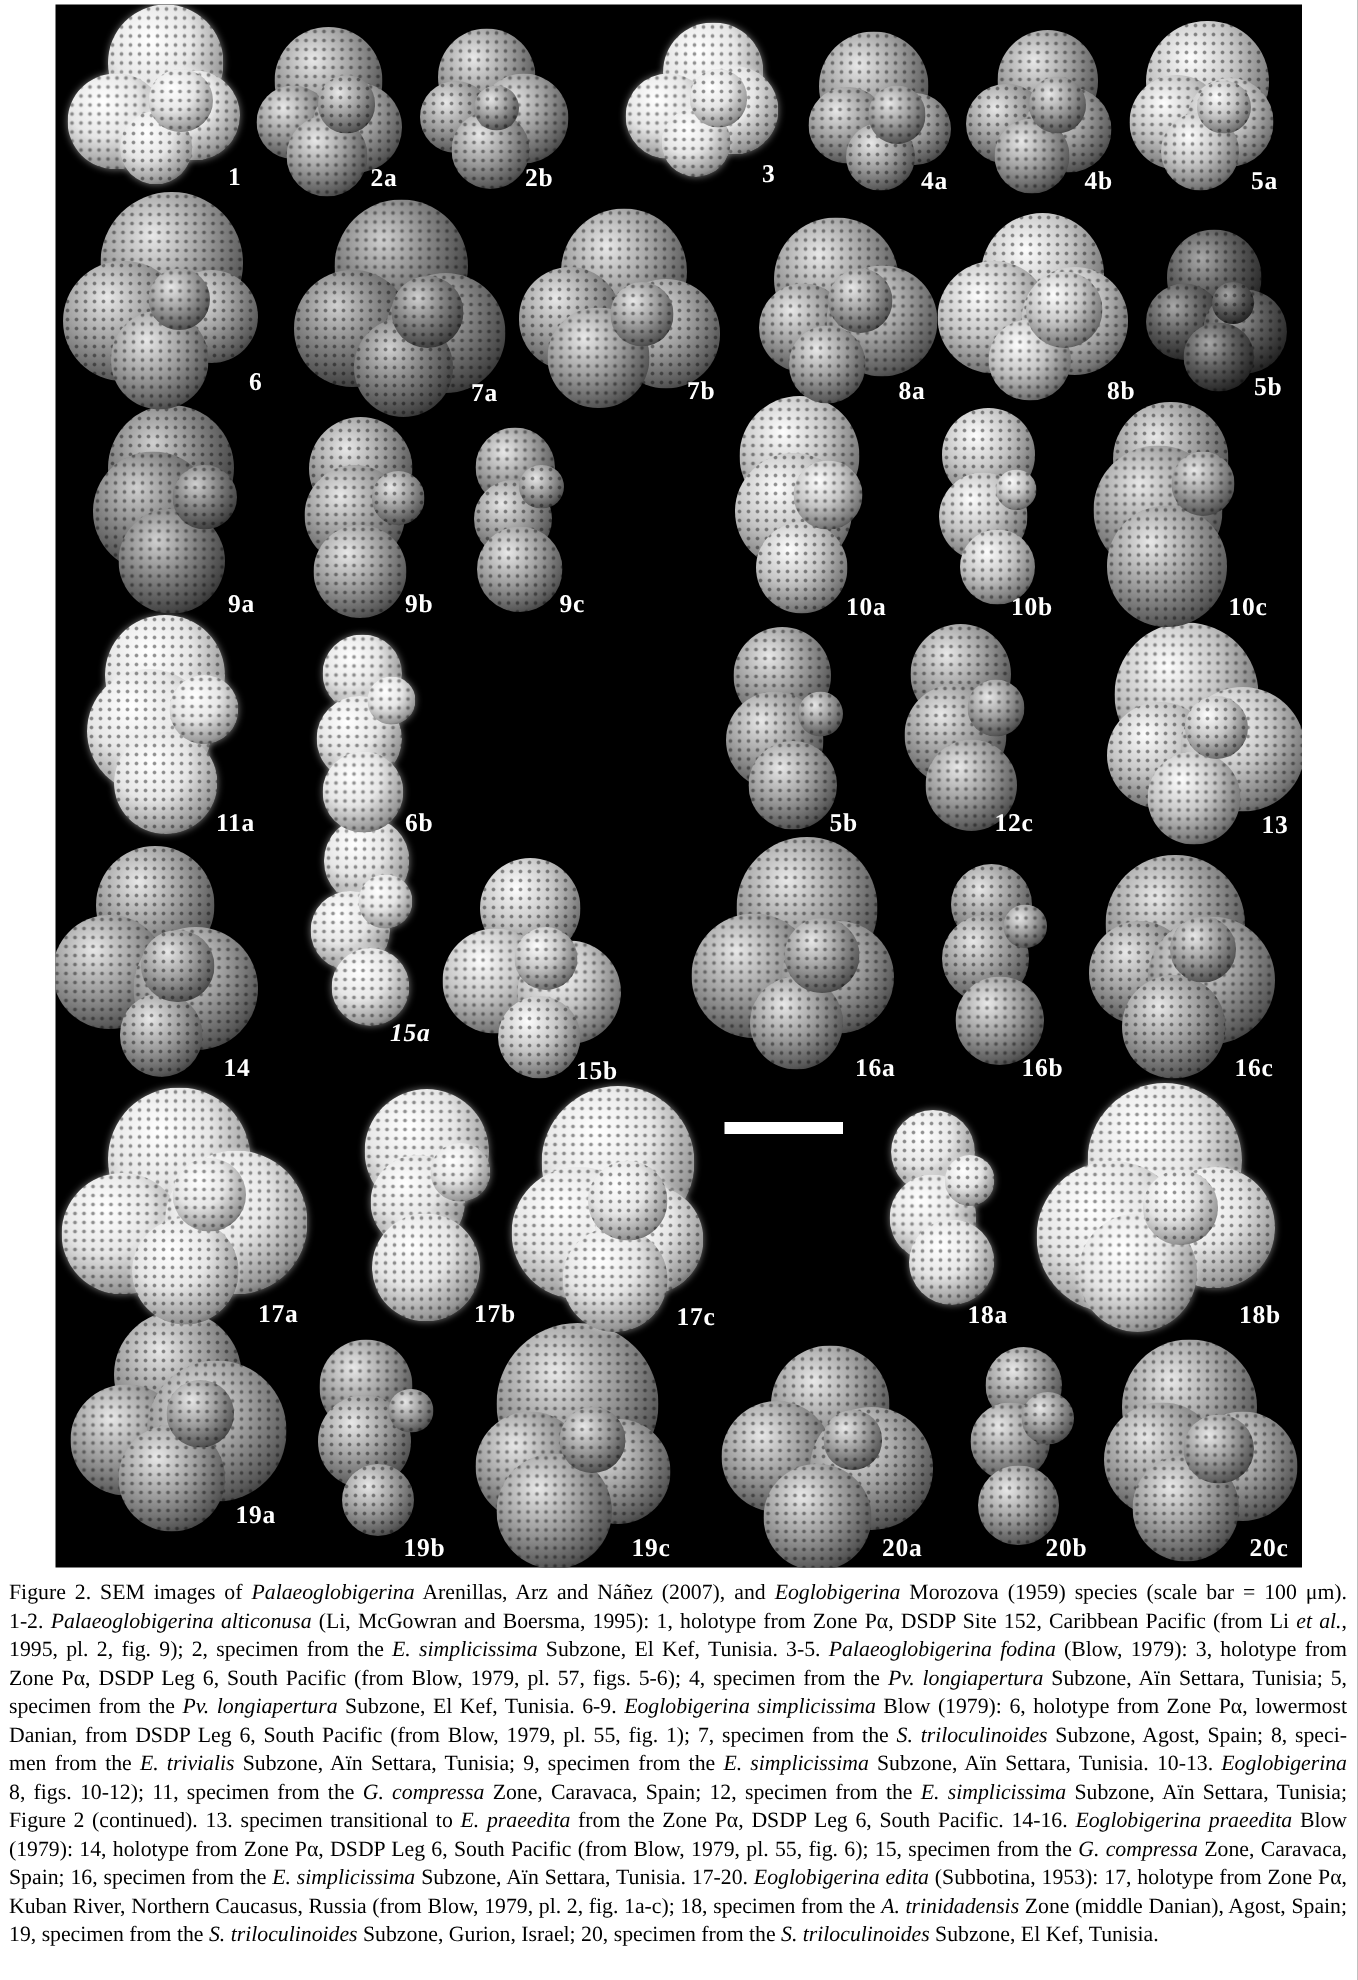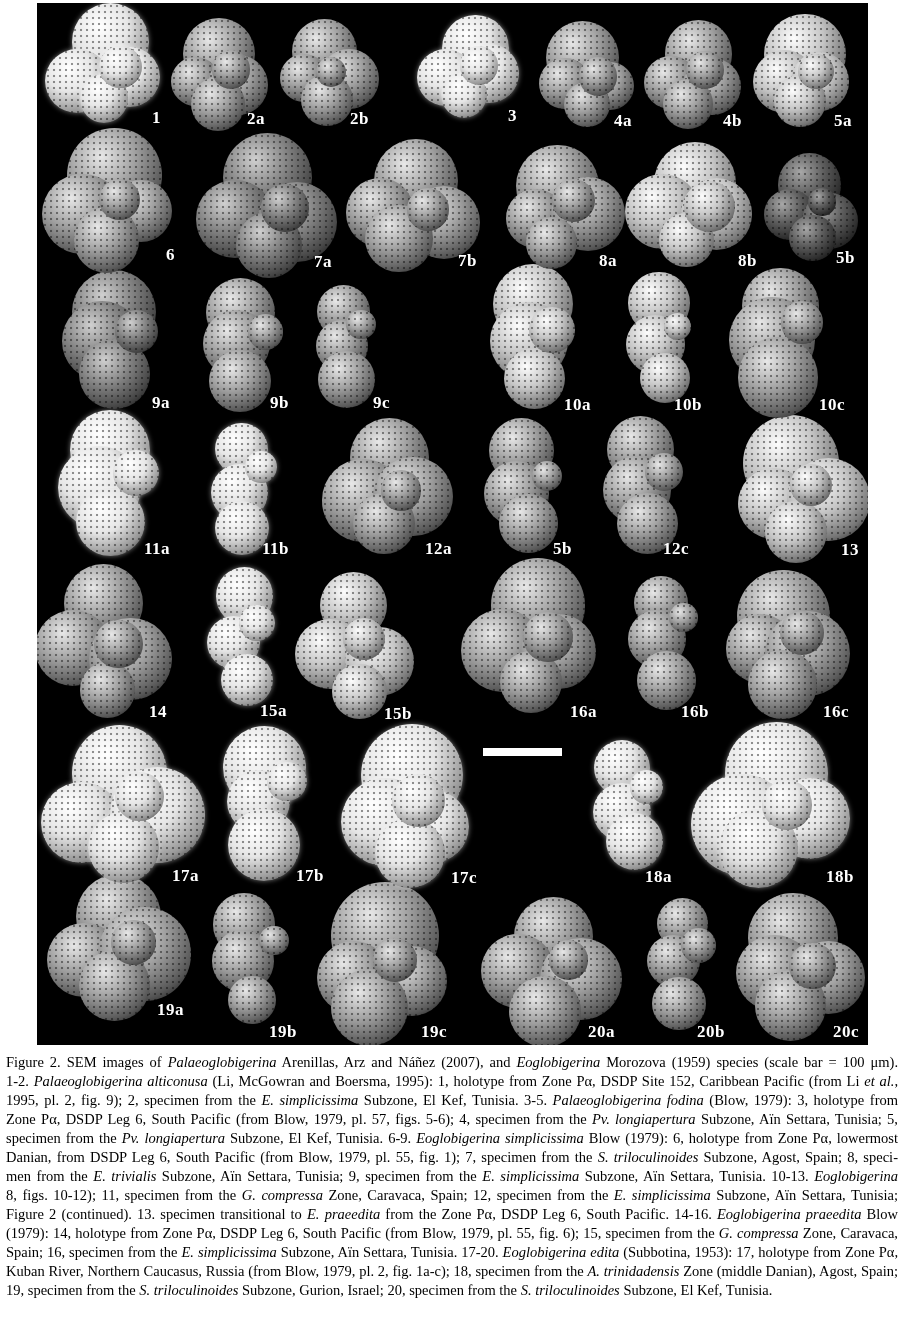--- a/index.html
+++ b/index.html
@@ -179,29 +179,21 @@
         <div class="chamber" style="left: 12.52px; top: 22.5638px; height: 83.1953px; width: 83.1953px; z-index: 2; background-image: radial-gradient(rgba(0, 0, 0, 0.42) 0.8px, rgba(0, 0, 0, 0) 1.6px), radial-gradient(circle at 36% 30%, rgb(255, 255, 255), rgb(230, 230, 230) 38%, rgb(150, 150, 150) 72%, rgb(17, 17, 17) 97%); background-size: 6px 6px, 100% 100%; box-shadow: rgba(255, 255, 255, 0.45) 0px 0px 5px;"></div>
         <div class="chamber" style="left: 31.3796px; top: 65.0281px; height: 68.2793px; width: 68.2793px; z-index: 3; background-image: radial-gradient(rgba(0, 0, 0, 0.42) 0.8px, rgba(0, 0, 0, 0) 1.6px), radial-gradient(circle at 36% 30%, rgb(255, 255, 255), rgb(230, 230, 230) 38%, rgb(150, 150, 150) 72%, rgb(17, 17, 17) 97%); background-size: 6px 6px, 100% 100%; box-shadow: rgba(255, 255, 255, 0.45) 0px 0px 5px;"></div>
         <div class="chamber" style="left: 68.0371px; top: 27.0492px; height: 45.9434px; width: 45.9434px; z-index: 4; background-image: radial-gradient(rgba(0, 0, 0, 0.42) 0.8px, rgba(0, 0, 0, 0) 1.6px), radial-gradient(circle at 36% 30%, rgb(255, 255, 255), rgb(230, 230, 230) 38%, rgb(150, 150, 150) 72%, rgb(17, 17, 17) 97%); background-size: 6px 6px, 100% 100%; box-shadow: rgba(255, 255, 255, 0.45) 0px 0px 5px;"></div>
         <span class="slabel">11a</span>
       </div>
       <div class="spec" style="left: 153px; top: 420px; width: 102px; height: 136px;">
         <div class="chamber" style="left: 24.8145px; top: -0.397273px; height: 52.859px; width: 52.859px; z-index: 1; background-image: radial-gradient(rgba(0, 0, 0, 0.42) 0.8px, rgba(0, 0, 0, 0) 1.6px), radial-gradient(circle at 36% 30%, rgb(255, 255, 255), rgb(230, 230, 230) 38%, rgb(150, 150, 150) 72%, rgb(17, 17, 17) 97%); background-size: 6px 6px, 100% 100%; box-shadow: rgba(255, 255, 255, 0.45) 0px 0px 5px;"></div>
         <div class="chamber" style="left: 21.1579px; top: 40.8014px; height: 56.9663px; width: 56.9663px; z-index: 2; background-image: radial-gradient(rgba(0, 0, 0, 0.42) 0.8px, rgba(0, 0, 0, 0) 1.6px), radial-gradient(circle at 36% 30%, rgb(255, 255, 255), rgb(230, 230, 230) 38%, rgb(150, 150, 150) 72%, rgb(17, 17, 17) 97%); background-size: 6px 6px, 100% 100%; box-shadow: rgba(255, 255, 255, 0.45) 0px 0px 5px;"></div>
         <div class="chamber" style="left: 24.7469px; top: 77.5234px; height: 54.0632px; width: 54.0632px; z-index: 3; background-image: radial-gradient(rgba(0, 0, 0, 0.42) 0.8px, rgba(0, 0, 0, 0) 1.6px), radial-gradient(circle at 36% 30%, rgb(255, 255, 255), rgb(230, 230, 230) 38%, rgb(150, 150, 150) 72%, rgb(17, 17, 17) 97%); background-size: 6px 6px, 100% 100%; box-shadow: rgba(255, 255, 255, 0.45) 0px 0px 5px;"></div>
         <div class="chamber" style="left: 55.1972px; top: 28.3497px; height: 31.5295px; width: 31.5295px; z-index: 4; background-image: radial-gradient(rgba(0, 0, 0, 0.42) 0.8px, rgba(0, 0, 0, 0) 1.6px), radial-gradient(circle at 36% 30%, rgb(255, 255, 255), rgb(230, 230, 230) 38%, rgb(150, 150, 150) 72%, rgb(17, 17, 17) 97%); background-size: 6px 6px, 100% 100%; box-shadow: rgba(255, 255, 255, 0.45) 0px 0px 5px;"></div>
-        <span class="slabel">11b</span>
-      </div>
-      <div class="spec" style="left: 291px; top: 420px; width: 127px; height: 136px;">
-        <div class="chamber" style="left: 22.1496px; top: -4.83108px; height: 78.9871px; width: 78.9871px; z-index: 1; background-image: radial-gradient(rgba(0, 0, 0, 0.42) 0.8px, rgba(0, 0, 0, 0) 1.6px), radial-gradient(circle at 36% 30%, rgb(232, 232, 232), rgb(160, 160, 160) 38%, rgb(88, 88, 88) 72%, rgb(10, 10, 10) 97%); background-size: 6px 6px, 100% 100%;"></div>
-        <div class="chamber" style="left: -6.20701px; top: 36.063px; height: 82.6298px; width: 82.6298px; z-index: 2; background-image: radial-gradient(rgba(0, 0, 0, 0.42) 0.8px, rgba(0, 0, 0, 0) 1.6px), radial-gradient(circle at 36% 30%, rgb(232, 232, 232), rgb(160, 160, 160) 38%, rgb(88, 88, 88) 72%, rgb(10, 10, 10) 97%); background-size: 6px 6px, 100% 100%;"></div>
-        <div class="chamber" style="left: 45.4613px; top: 34.1087px; height: 79.1891px; width: 79.1891px; z-index: 3; background-image: radial-gradient(rgba(0, 0, 0, 0.42) 0.8px, rgba(0, 0, 0, 0) 1.6px), radial-gradient(circle at 36% 30%, rgb(232, 232, 232), rgb(160, 160, 160) 38%, rgb(88, 88, 88) 72%, rgb(10, 10, 10) 97%); background-size: 6px 6px, 100% 100%;"></div>
-        <div class="chamber" style="left: 25.4031px; top: 69.6912px; height: 61.3237px; width: 61.3237px; z-index: 4; background-image: radial-gradient(rgba(0, 0, 0, 0.42) 0.8px, rgba(0, 0, 0, 0) 1.6px), radial-gradient(circle at 36% 30%, rgb(232, 232, 232), rgb(160, 160, 160) 38%, rgb(88, 88, 88) 72%, rgb(10, 10, 10) 97%); background-size: 6px 6px, 100% 100%;"></div>
-        <div class="chamber" style="left: 52.6165px; top: 47.2875px; height: 40.2453px; width: 40.2453px; z-index: 5; background-image: radial-gradient(rgba(0, 0, 0, 0.42) 0.8px, rgba(0, 0, 0, 0) 1.6px), radial-gradient(circle at 36% 30%, rgb(232, 232, 232), rgb(160, 160, 160) 38%, rgb(88, 88, 88) 72%, rgb(10, 10, 10) 97%); background-size: 6px 6px, 100% 100%;"></div>
-        <span class="slabel">12a</span>
+        <span class="slabel">6b</span>
       </div>
       <div class="spec" style="left: 439px; top: 420px; width: 99px; height: 136px;">
         <div class="chamber" style="left: 12.752px; top: -5.38767px; height: 64.9754px; width: 64.9754px; z-index: 1; background-image: radial-gradient(rgba(0, 0, 0, 0.42) 0.8px, rgba(0, 0, 0, 0) 1.6px), radial-gradient(circle at 36% 30%, rgb(232, 232, 232), rgb(160, 160, 160) 38%, rgb(88, 88, 88) 72%, rgb(10, 10, 10) 97%); background-size: 6px 6px, 100% 100%;"></div>
         <div class="chamber" style="left: 8.46701px; top: 37.7612px; height: 64.9349px; width: 64.9349px; z-index: 2; background-image: radial-gradient(rgba(0, 0, 0, 0.42) 0.8px, rgba(0, 0, 0, 0) 1.6px), radial-gradient(circle at 36% 30%, rgb(232, 232, 232), rgb(160, 160, 160) 38%, rgb(88, 88, 88) 72%, rgb(10, 10, 10) 97%); background-size: 6px 6px, 100% 100%;"></div>
         <div class="chamber" style="left: 23.1178px; top: 71.135px; height: 58.9083px; width: 58.9083px; z-index: 3; background-image: radial-gradient(rgba(0, 0, 0, 0.42) 0.8px, rgba(0, 0, 0, 0) 1.6px), radial-gradient(circle at 36% 30%, rgb(232, 232, 232), rgb(160, 160, 160) 38%, rgb(88, 88, 88) 72%, rgb(10, 10, 10) 97%); background-size: 6px 6px, 100% 100%;"></div>
         <div class="chamber" style="left: 55.5839px; top: 37.8805px; height: 30.0045px; width: 30.0045px; z-index: 4; background-image: radial-gradient(rgba(0, 0, 0, 0.42) 0.8px, rgba(0, 0, 0, 0) 1.6px), radial-gradient(circle at 36% 30%, rgb(232, 232, 232), rgb(160, 160, 160) 38%, rgb(88, 88, 88) 72%, rgb(10, 10, 10) 97%); background-size: 6px 6px, 100% 100%;"></div>
         <span class="slabel">5b</span>
       </div>
       <div class="spec" style="left: 551px; top: 420px; width: 104px; height: 136px;">
         <div class="chamber" style="left: 18.7505px; top: -7.49903px; height: 67.5476px; width: 67.5476px; z-index: 1; background-image: radial-gradient(rgba(0, 0, 0, 0.42) 0.8px, rgba(0, 0, 0, 0) 1.6px), radial-gradient(circle at 36% 30%, rgb(232, 232, 232), rgb(160, 160, 160) 38%, rgb(88, 88, 88) 72%, rgb(10, 10, 10) 97%); background-size: 6px 6px, 100% 100%;"></div>
@@ -219,21 +211,21 @@
         <span class="slabel">13</span>
       </div>
       <div class="spec" style="left: 8px; top: 561px; width: 125px; height: 158px; text-decoration: underline;">
         <div class="chamber" style="left: 19.266px; top: 0.232318px; height: 78.8262px; width: 78.8262px; z-index: 1; background-image: radial-gradient(rgba(0, 0, 0, 0.42) 0.8px, rgba(0, 0, 0, 0) 1.6px), radial-gradient(circle at 36% 30%, rgb(232, 232, 232), rgb(160, 160, 160) 38%, rgb(88, 88, 88) 72%, rgb(10, 10, 10) 97%); background-size: 6px 6px, 100% 100%;"></div>
         <div class="chamber" style="left: -10.2576px; top: 46.2834px; height: 76.0346px; width: 76.0346px; z-index: 2; background-image: radial-gradient(rgba(0, 0, 0, 0.42) 0.8px, rgba(0, 0, 0, 0) 1.6px), radial-gradient(circle at 36% 30%, rgb(232, 232, 232), rgb(160, 160, 160) 38%, rgb(88, 88, 88) 72%, rgb(10, 10, 10) 97%); background-size: 6px 6px, 100% 100%;"></div>
         <div class="chamber" style="left: 44.1218px; top: 53.5572px; height: 82.5315px; width: 82.5315px; z-index: 3; background-image: radial-gradient(rgba(0, 0, 0, 0.42) 0.8px, rgba(0, 0, 0, 0) 1.6px), radial-gradient(circle at 36% 30%, rgb(232, 232, 232), rgb(160, 160, 160) 38%, rgb(88, 88, 88) 72%, rgb(10, 10, 10) 97%); background-size: 6px 6px, 100% 100%;"></div>
         <div class="chamber" style="left: 34.7644px; top: 98.2773px; height: 55.7205px; width: 55.7205px; z-index: 4; background-image: radial-gradient(rgba(0, 0, 0, 0.42) 0.8px, rgba(0, 0, 0, 0) 1.6px), radial-gradient(circle at 36% 30%, rgb(232, 232, 232), rgb(160, 160, 160) 38%, rgb(88, 88, 88) 72%, rgb(10, 10, 10) 97%); background-size: 6px 6px, 100% 100%;"></div>
         <div class="chamber" style="left: 49.4506px; top: 55.582px; height: 48.2449px; width: 48.2449px; z-index: 5; background-image: radial-gradient(rgba(0, 0, 0, 0.42) 0.8px, rgba(0, 0, 0, 0) 1.6px), radial-gradient(circle at 36% 30%, rgb(232, 232, 232), rgb(160, 160, 160) 38%, rgb(88, 88, 88) 72%, rgb(10, 10, 10) 97%); background-size: 6px 6px, 100% 100%;"></div>
         <span class="slabel">14</span>
       </div>
-      <div class="spec" style="left: 156px; top: 560px; width: 97px; height: 158px;">
+      <div class="spec" style="left: 156px; top: 538px; width: 97px; height: 158px; font-style: italic;">
         <div class="chamber" style="left: 22.6734px; top: 4.00969px; height: 57.6367px; width: 57.6367px; z-index: 1; background-image: radial-gradient(rgba(0, 0, 0, 0.42) 0.8px, rgba(0, 0, 0, 0) 1.6px), radial-gradient(circle at 36% 30%, rgb(255, 255, 255), rgb(230, 230, 230) 38%, rgb(150, 150, 150) 72%, rgb(17, 17, 17) 97%); background-size: 6px 6px, 100% 100%; box-shadow: rgba(255, 255, 255, 0.45) 0px 0px 5px;"></div>
         <div class="chamber" style="left: 13.7694px; top: 52.9274px; height: 52.9057px; width: 52.9057px; z-index: 2; background-image: radial-gradient(rgba(0, 0, 0, 0.42) 0.8px, rgba(0, 0, 0, 0) 1.6px), radial-gradient(circle at 36% 30%, rgb(255, 255, 255), rgb(230, 230, 230) 38%, rgb(150, 150, 150) 72%, rgb(17, 17, 17) 97%); background-size: 6px 6px, 100% 100%; box-shadow: rgba(255, 255, 255, 0.45) 0px 0px 5px;"></div>
         <div class="chamber" style="left: 28.3548px; top: 91.2624px; height: 52.1351px; width: 52.1351px; z-index: 3; background-image: radial-gradient(rgba(0, 0, 0, 0.42) 0.8px, rgba(0, 0, 0, 0) 1.6px), radial-gradient(circle at 36% 30%, rgb(255, 255, 255), rgb(230, 230, 230) 38%, rgb(150, 150, 150) 72%, rgb(17, 17, 17) 97%); background-size: 6px 6px, 100% 100%; box-shadow: rgba(255, 255, 255, 0.45) 0px 0px 5px;"></div>
         <div class="chamber" style="left: 46.0328px; top: 42.1039px; height: 35.5045px; width: 35.5045px; z-index: 4; background-image: radial-gradient(rgba(0, 0, 0, 0.42) 0.8px, rgba(0, 0, 0, 0) 1.6px), radial-gradient(circle at 36% 30%, rgb(255, 255, 255), rgb(230, 230, 230) 38%, rgb(150, 150, 150) 72%, rgb(17, 17, 17) 97%); background-size: 6px 6px, 100% 100%; box-shadow: rgba(255, 255, 255, 0.45) 0px 0px 5px;"></div>
         <span class="slabel">15a</span>
       </div>
       <div class="spec" style="left: 266px; top: 559px; width: 112px; height: 162px;">
         <div class="chamber" style="left: 16.8489px; top: 9.61228px; height: 67.2834px; width: 67.2834px; z-index: 1; background-image: radial-gradient(rgba(0, 0, 0, 0.42) 0.8px, rgba(0, 0, 0, 0) 1.6px), radial-gradient(circle at 36% 30%, rgb(253, 253, 253), rgb(198, 198, 198) 38%, rgb(117, 117, 117) 72%, rgb(13, 13, 13) 97%); background-size: 6px 6px, 100% 100%;"></div>
         <div class="chamber" style="left: -7.99029px; top: 56.6863px; height: 70.6895px; width: 70.6895px; z-index: 2; background-image: radial-gradient(rgba(0, 0, 0, 0.42) 0.8px, rgba(0, 0, 0, 0) 1.6px), radial-gradient(circle at 36% 30%, rgb(253, 253, 253), rgb(198, 198, 198) 38%, rgb(117, 117, 117) 72%, rgb(13, 13, 13) 97%); background-size: 6px 6px, 100% 100%;"></div>
         <div class="chamber" style="left: 42.0845px; top: 65.0139px; height: 69.0345px; width: 69.0345px; z-index: 3; background-image: radial-gradient(rgba(0, 0, 0, 0.42) 0.8px, rgba(0, 0, 0, 0) 1.6px), radial-gradient(circle at 36% 30%, rgb(253, 253, 253), rgb(198, 198, 198) 38%, rgb(117, 117, 117) 72%, rgb(13, 13, 13) 97%); background-size: 6px 6px, 100% 100%;"></div>
@@ -265,21 +257,21 @@
         <span class="slabel">16c</span>
       </div>
       <div class="spec" style="left: 11px; top: 725px; width: 154px; height: 158px;">
         <div class="chamber" style="left: 23.6885px; top: -3.19927px; height: 95.7188px; width: 95.7188px; z-index: 1; background-image: radial-gradient(rgba(0, 0, 0, 0.42) 0.8px, rgba(0, 0, 0, 0) 1.6px), radial-gradient(circle at 36% 30%, rgb(255, 255, 255), rgb(230, 230, 230) 38%, rgb(150, 150, 150) 72%, rgb(17, 17, 17) 97%); background-size: 6px 6px, 100% 100%; box-shadow: rgba(255, 255, 255, 0.45) 0px 0px 5px;"></div>
         <div class="chamber" style="left: -6.58672px; top: 53.8208px; height: 80.9774px; width: 80.9774px; z-index: 2; background-image: radial-gradient(rgba(0, 0, 0, 0.42) 0.8px, rgba(0, 0, 0, 0) 1.6px), radial-gradient(circle at 36% 30%, rgb(255, 255, 255), rgb(230, 230, 230) 38%, rgb(150, 150, 150) 72%, rgb(17, 17, 17) 97%); background-size: 6px 6px, 100% 100%; box-shadow: rgba(255, 255, 255, 0.45) 0px 0px 5px;"></div>
         <div class="chamber" style="left: 61.5325px; top: 38.7504px; height: 95.8062px; width: 95.8062px; z-index: 3; background-image: radial-gradient(rgba(0, 0, 0, 0.42) 0.8px, rgba(0, 0, 0, 0) 1.6px), radial-gradient(circle at 36% 30%, rgb(255, 255, 255), rgb(230, 230, 230) 38%, rgb(150, 150, 150) 72%, rgb(17, 17, 17) 97%); background-size: 6px 6px, 100% 100%; box-shadow: rgba(255, 255, 255, 0.45) 0px 0px 5px;"></div>
         <div class="chamber" style="left: 40.4418px; top: 83.6677px; height: 70.8849px; width: 70.8849px; z-index: 4; background-image: radial-gradient(rgba(0, 0, 0, 0.42) 0.8px, rgba(0, 0, 0, 0) 1.6px), radial-gradient(circle at 36% 30%, rgb(255, 255, 255), rgb(230, 230, 230) 38%, rgb(150, 150, 150) 72%, rgb(17, 17, 17) 97%); background-size: 6px 6px, 100% 100%; box-shadow: rgba(255, 255, 255, 0.45) 0px 0px 5px;"></div>
         <div class="chamber" style="left: 66.8994px; top: 44.23px; height: 49.0872px; width: 49.0872px; z-index: 5; background-image: radial-gradient(rgba(0, 0, 0, 0.42) 0.8px, rgba(0, 0, 0, 0) 1.6px), radial-gradient(circle at 36% 30%, rgb(255, 255, 255), rgb(230, 230, 230) 38%, rgb(150, 150, 150) 72%, rgb(17, 17, 17) 97%); background-size: 6px 6px, 100% 100%; box-shadow: rgba(255, 255, 255, 0.45) 0px 0px 5px;"></div>
         <span class="slabel">17a</span>
       </div>
-      <div class="spec" style="left: 168px; top: 727px; width: 122px; height: 156px;">
+      <div class="spec" style="left: 188px; top: 727px; width: 122px; height: 156px;">
         <div class="chamber" style="left: 18.1947px; top: -3.65198px; height: 83.0391px; width: 83.0391px; z-index: 1; background-image: radial-gradient(rgba(0, 0, 0, 0.42) 0.8px, rgba(0, 0, 0, 0) 1.6px), radial-gradient(circle at 36% 30%, rgb(255, 255, 255), rgb(230, 230, 230) 38%, rgb(150, 150, 150) 72%, rgb(17, 17, 17) 97%); background-size: 6px 6px, 100% 100%; box-shadow: rgba(255, 255, 255, 0.45) 0px 0px 5px;"></div>
         <div class="chamber" style="left: 21.5449px; top: 39.6163px; height: 63.0659px; width: 63.0659px; z-index: 2; background-image: radial-gradient(rgba(0, 0, 0, 0.42) 0.8px, rgba(0, 0, 0, 0) 1.6px), radial-gradient(circle at 36% 30%, rgb(255, 255, 255), rgb(230, 230, 230) 38%, rgb(150, 150, 150) 72%, rgb(17, 17, 17) 97%); background-size: 6px 6px, 100% 100%; box-shadow: rgba(255, 255, 255, 0.45) 0px 0px 5px;"></div>
         <div class="chamber" style="left: 23.1081px; top: 79.2768px; height: 72.1055px; width: 72.1055px; z-index: 3; background-image: radial-gradient(rgba(0, 0, 0, 0.42) 0.8px, rgba(0, 0, 0, 0) 1.6px), radial-gradient(circle at 36% 30%, rgb(255, 255, 255), rgb(230, 230, 230) 38%, rgb(150, 150, 150) 72%, rgb(17, 17, 17) 97%); background-size: 6px 6px, 100% 100%; box-shadow: rgba(255, 255, 255, 0.45) 0px 0px 5px;"></div>
         <div class="chamber" style="left: 62.2927px; top: 31.8785px; height: 39.4655px; width: 39.4655px; z-index: 4; background-image: radial-gradient(rgba(0, 0, 0, 0.42) 0.8px, rgba(0, 0, 0, 0) 1.6px), radial-gradient(circle at 36% 30%, rgb(255, 255, 255), rgb(230, 230, 230) 38%, rgb(150, 150, 150) 72%, rgb(17, 17, 17) 97%); background-size: 6px 6px, 100% 100%; box-shadow: rgba(255, 255, 255, 0.45) 0px 0px 5px;"></div>
         <span class="slabel">17b</span>
       </div>
       <div class="spec" style="left: 306px; top: 725px; width: 137px; height: 160px;">
         <div class="chamber" style="left: 17.5581px; top: -3.96103px; height: 102.389px; width: 102.389px; z-index: 1; background-image: radial-gradient(rgba(0, 0, 0, 0.42) 0.8px, rgba(0, 0, 0, 0) 1.6px), radial-gradient(circle at 36% 30%, rgb(255, 255, 255), rgb(230, 230, 230) 38%, rgb(150, 150, 150) 72%, rgb(17, 17, 17) 97%); background-size: 6px 6px, 100% 100%; box-shadow: rgba(255, 255, 255, 0.45) 0px 0px 5px;"></div>
         <div class="chamber" style="left: -1.56616px; top: 49.555px; height: 88.8392px; width: 88.8392px; z-index: 2; background-image: radial-gradient(rgba(0, 0, 0, 0.42) 0.8px, rgba(0, 0, 0, 0) 1.6px), radial-gradient(circle at 36% 30%, rgb(255, 255, 255), rgb(230, 230, 230) 38%, rgb(150, 150, 150) 72%, rgb(17, 17, 17) 97%); background-size: 6px 6px, 100% 100%; box-shadow: rgba(255, 255, 255, 0.45) 0px 0px 5px;"></div>
         <div class="chamber" style="left: 53.1869px; top: 62.1926px; height: 73.1452px; width: 73.1452px; z-index: 3; background-image: radial-gradient(rgba(0, 0, 0, 0.42) 0.8px, rgba(0, 0, 0, 0) 1.6px), radial-gradient(circle at 36% 30%, rgb(255, 255, 255), rgb(230, 230, 230) 38%, rgb(150, 150, 150) 72%, rgb(17, 17, 17) 97%); background-size: 6px 6px, 100% 100%; box-shadow: rgba(255, 255, 255, 0.45) 0px 0px 5px;"></div>

